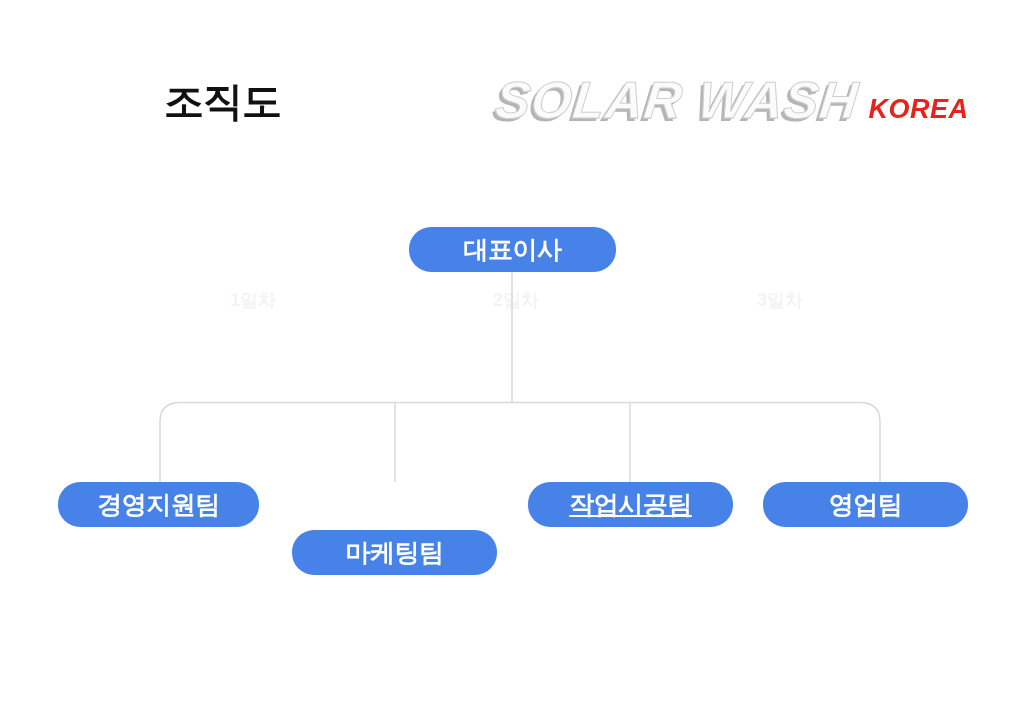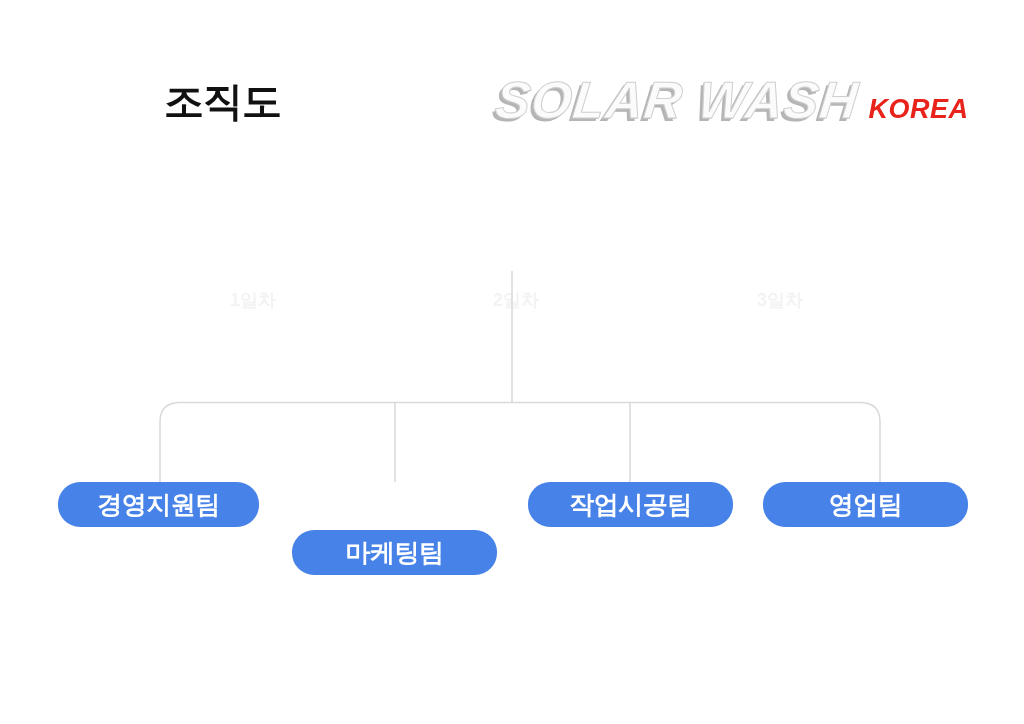--- a/index.html
+++ b/index.html
@@ -85,21 +85,21 @@
     align-items: center;
     justify-content: center;
     color: #ffffff;
     font-size: 25px;
     font-weight: bold;
     letter-spacing: -0.5px;
   }
   .node-root { left: 409px; top: 227px; width: 207px; }
   .node-t0   { left: 58px;  top: 482px; width: 201px; }
   .node-t1   { left: 292px; top: 482px; width: 205px; margin-top: 48px; }
-  .node-t2   { left: 528px; top: 482px; width: 205px; }
+  .node-t2   { left: 528px; top: 482px; width: 205px; text-decoration: underline; }
   .node-t3   { left: 763px; top: 482px; width: 205px; }
 </style>
 </head>
 <body>
 
 <div class="canvas">
 
   <div class="page-title">조직도</div>
 
   <div class="logo">
@@ -111,20 +111,23 @@
   <div class="watermark wm2">2일차</div>
   <div class="watermark wm3">3일차</div>
 
   <svg class="connectors" viewBox="0 0 1024 724" xmlns="http://www.w3.org/2000/svg">
     <path d="M512 271 L512 402.5" fill="none" stroke="#d9d9d9" stroke-width="1.5"></path>
     <path d="M160 482 L160 422 Q160 402.5 180 402.5 L860 402.5 Q880 402.5 880 422 L880 482" fill="none" stroke="#d9d9d9" stroke-width="1.5"></path>
     <path d="M395 402.5 L395 482" fill="none" stroke="#d9d9d9" stroke-width="1.5"></path>
     <path d="M630 402.5 L630 482" fill="none" stroke="#d9d9d9" stroke-width="1.5"></path>
   </svg>
 
+  <div class="node node-root">
+    <span>대표이사</span>
+  </div>
 
   <div class="node node-t0">
     <span>경영지원팀</span>
   </div>
 
   <div class="node node-t1">
     <span>마케팅팀</span>
   </div>
 
   <div class="node node-t2">

